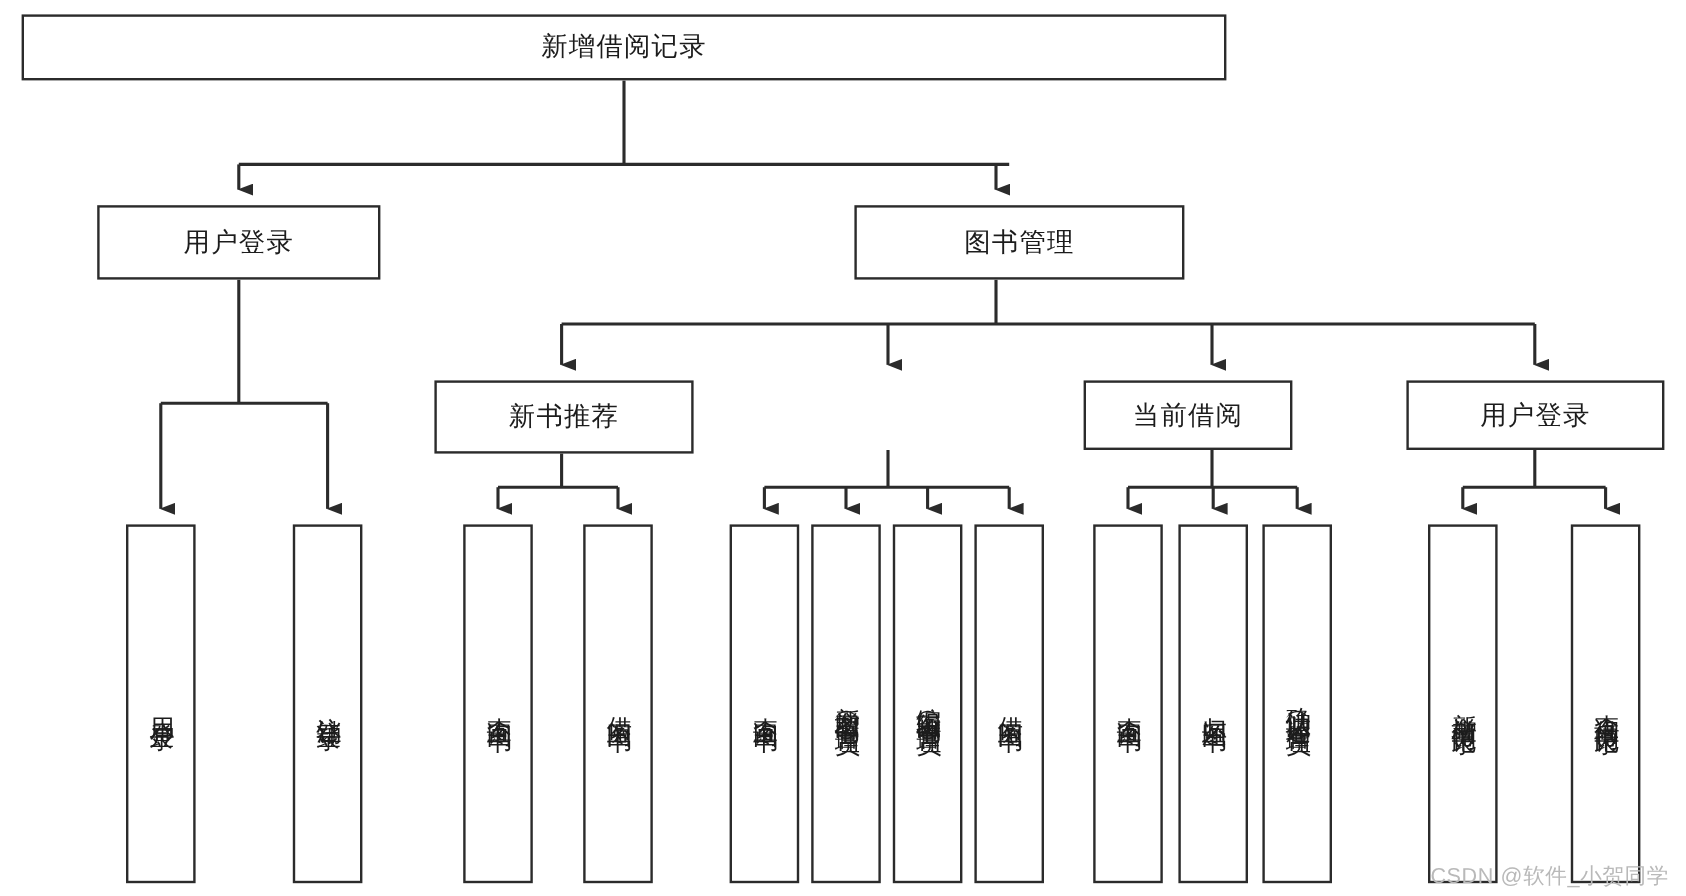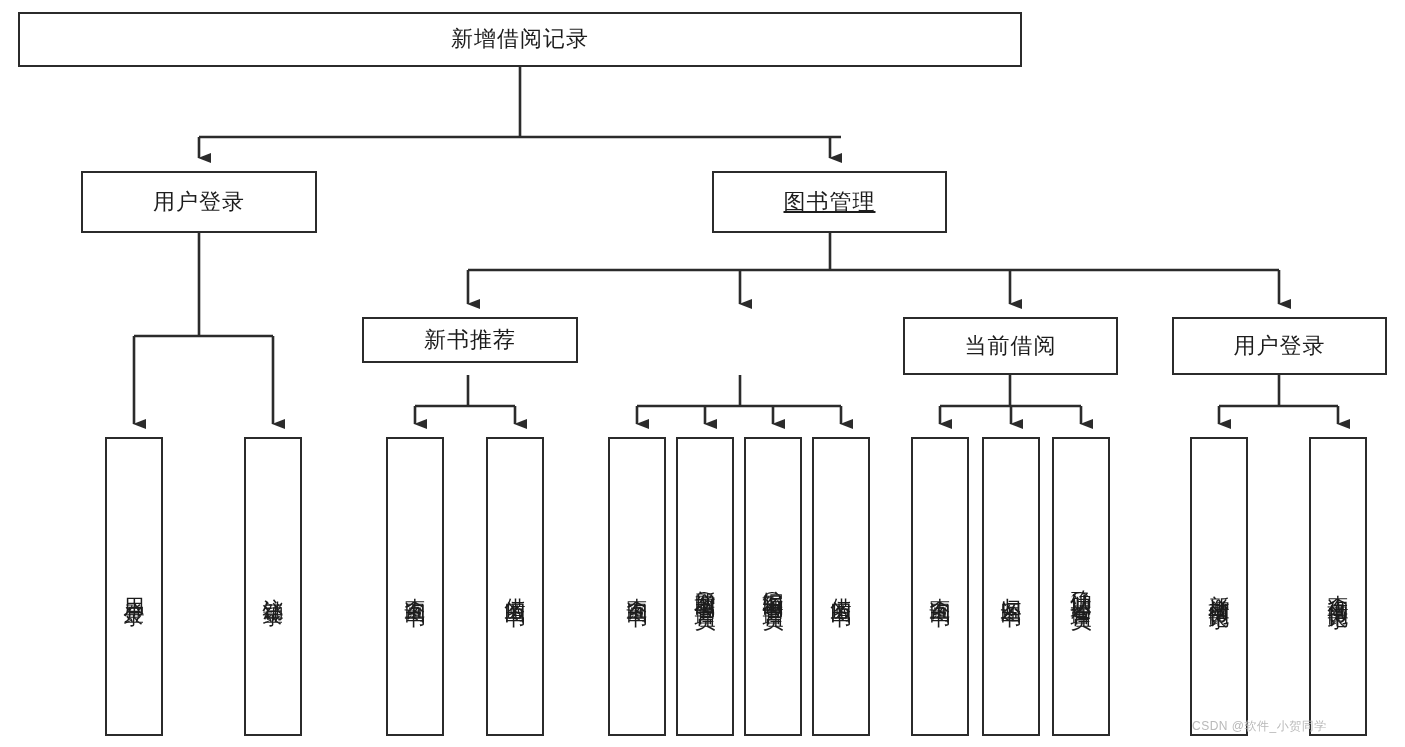--- a/index.html
+++ b/index.html
@@ -49,21 +49,21 @@
     padding: 4px 0;
   }
   .node.vert .lbl {
     writing-mode: vertical-rl;
     text-orientation: upright;
     display: block;
     text-align: center;
   }
   .watermark {
     position: absolute;
-    font-size: 12px;
+    font-size: 18px;
     color: #b9b9b9;
     white-space: nowrap;
     letter-spacing: 0.5px;
   }
 </style>
 </head>
 <body>
 
 <div id="canvas">
 
@@ -117,28 +117,28 @@
     </g>
   </svg>
 
   <div class="node horiz" style="left:18px; top:12px; width:1004px; height:55px;">
     <span class="lbl">新增借阅记录</span>
   </div>
 
   <div class="node horiz" style="left:81px; top:171px; width:236px; height:62px;">
     <span class="lbl">用户登录</span>
   </div>
-  <div class="node horiz" style="left:712px; top:171px; width:235px; height:62px;text-decoration:underline;">
+  <div class="node horiz" style="left:712px; top:171px; width:275px; height:62px;">
     <span class="lbl">图书管理</span>
   </div>
 
-  <div class="node horiz" style="left:362px; top:317px; width:216px; height:46px;">
+  <div class="node horiz" style="left:362px; top:317px; width:216px; height:61px;">
     <span class="lbl">新书推荐</span>
   </div>
-  <div class="node horiz" style="left:903px; top:317px; width:215px; height:58px;">
+  <div class="node horiz" style="left:903px; top:317px; width:174px; height:58px;">
     <span class="lbl">当前借阅</span>
   </div>
   <div class="node horiz" style="left:1172px; top:317px; width:215px; height:58px;">
     <span class="lbl">用户登录</span>
   </div>
 
   <div class="node vert" style="left:105px; top:437px; width:58px; height:299px;">
     <span class="lbl">用户登录</span>
   </div>
   <div class="node vert" style="left:244px; top:437px; width:58px; height:299px;">

